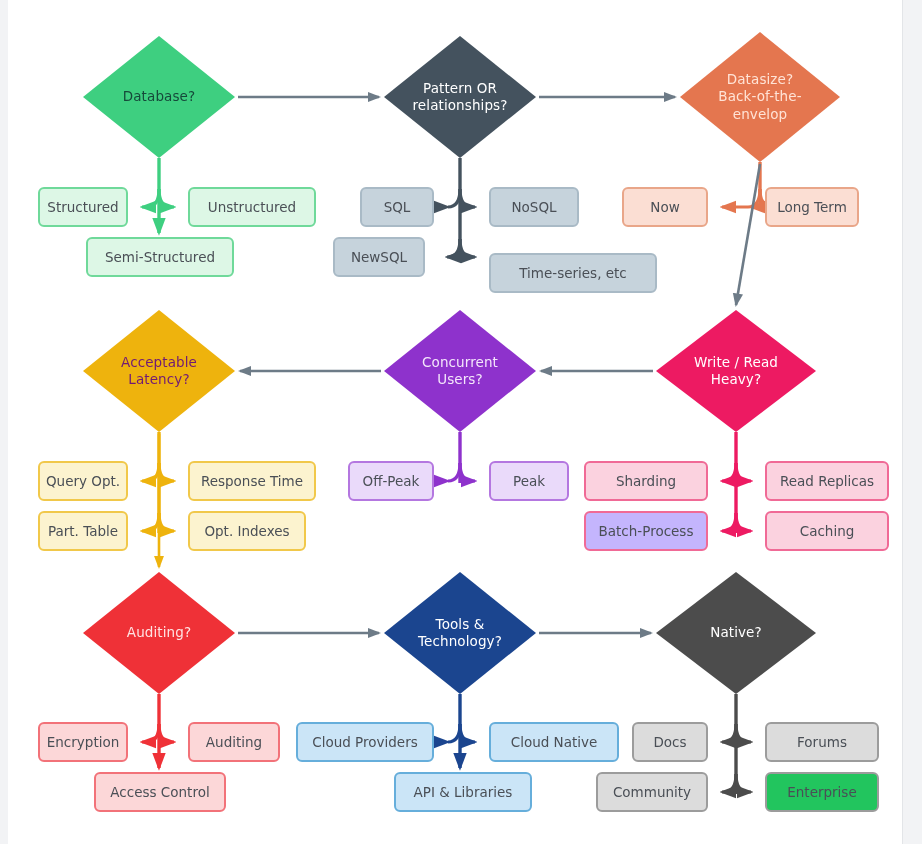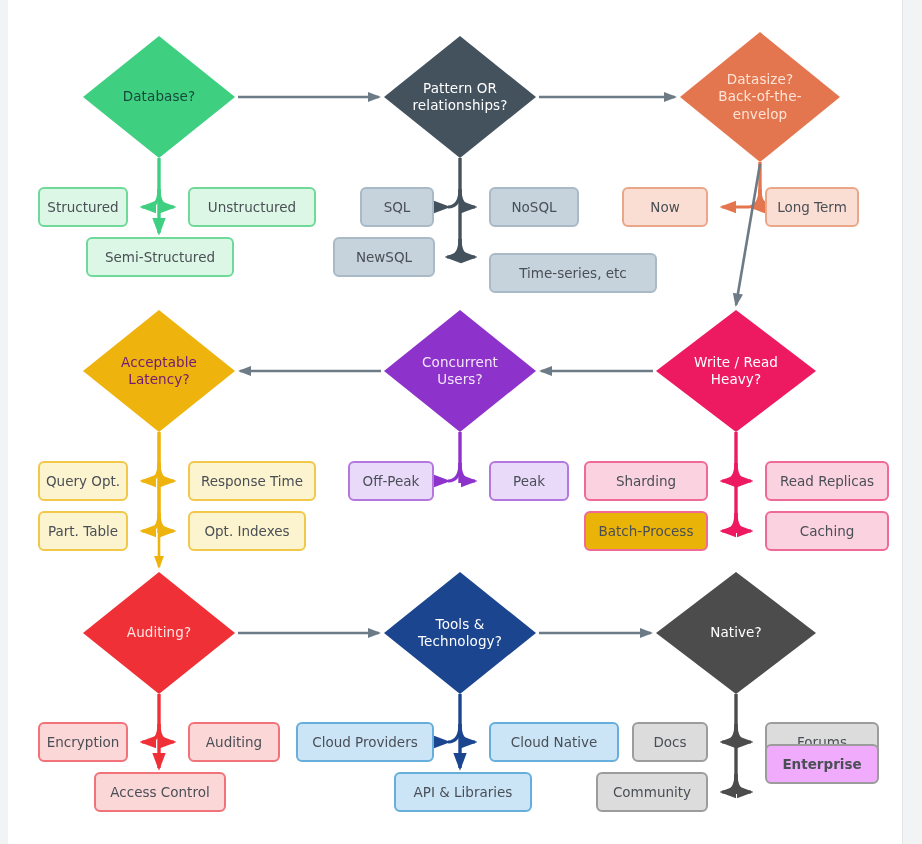--- a/index.html
+++ b/index.html
@@ -204,21 +204,21 @@
       </div>
       <div class="node optbox" style="left: 78px; top: 237px; width: 148px; background: rgb(221, 247, 230); border-color: rgb(111, 217, 154);">
         <span>Semi-Structured</span>
       </div>
       <div class="node optbox" style="left: 352px; top: 187px; width: 74px; background: rgb(198, 211, 220); border-color: rgb(169, 186, 198);">
         <span>SQL</span>
       </div>
       <div class="node optbox" style="left: 481px; top: 187px; width: 90px; background: rgb(198, 211, 220); border-color: rgb(169, 186, 198);">
         <span>NoSQL</span>
       </div>
-      <div class="node optbox" style="left: 325px; top: 237px; width: 102px; background: rgb(198, 211, 220); border-color: rgb(169, 186, 198);">
+      <div class="node optbox" style="left: 325px; top: 237px; width: 92px; background: rgb(198, 211, 220); border-color: rgb(169, 186, 198);">
         <span>NewSQL</span>
       </div>
       <div class="node optbox" style="left: 481px; top: 253px; width: 168px; background: rgb(198, 211, 220); border-color: rgb(169, 186, 198);">
         <span>Time-series, etc</span>
       </div>
       <div class="node optbox" style="left: 614px; top: 187px; width: 86px; background: rgb(251, 222, 211); border-color: rgb(233, 166, 137);">
         <span>Now</span>
       </div>
       <div class="node optbox" style="left: 757px; top: 187px; width: 94px; background: rgb(251, 222, 211); border-color: rgb(233, 166, 137);">
         <span>Long Term</span>
@@ -240,21 +240,21 @@
       </div>
       <div class="node optbox" style="left: 481px; top: 461px; width: 80px; background: rgb(234, 218, 250); border-color: rgb(180, 119, 224);">
         <span>Peak</span>
       </div>
       <div class="node optbox" style="left: 576px; top: 461px; width: 124px; background: rgb(251, 210, 223); border-color: rgb(240, 106, 150);">
         <span>Sharding</span>
       </div>
       <div class="node optbox" style="left: 757px; top: 461px; width: 124px; background: rgb(251, 210, 223); border-color: rgb(240, 106, 150);">
         <span>Read Replicas</span>
       </div>
-      <div class="node optbox" style="left: 576px; top: 511px; width: 124px; background: #eab308; border-color: rgb(240, 106, 150);">
+      <div class="node optbox" style="left: 576px; top: 511px; width: 124px; background: #c4b5fd; border-color: rgb(240, 106, 150);">
         <span>Batch-Process</span>
       </div>
       <div class="node optbox" style="left: 757px; top: 511px; width: 124px; background: rgb(251, 210, 223); border-color: rgb(240, 106, 150);">
         <span>Caching</span>
       </div>
       <div class="node optbox" style="left: 30px; top: 722px; width: 90px; background: rgb(252, 215, 216); border-color: rgb(242, 114, 121);">
         <span>Encryption</span>
       </div>
       <div class="node optbox" style="left: 180px; top: 722px; width: 92px; background: rgb(252, 215, 216); border-color: rgb(242, 114, 121);">
         <span>Auditing</span>
@@ -273,17 +273,17 @@
       </div>
       <div class="node optbox" style="left: 624px; top: 722px; width: 76px; background: rgb(220, 220, 220); border-color: rgb(156, 156, 156);">
         <span>Docs</span>
       </div>
       <div class="node optbox" style="left: 757px; top: 722px; width: 114px; background: rgb(220, 220, 220); border-color: rgb(156, 156, 156);">
         <span>Forums</span>
       </div>
       <div class="node optbox" style="left: 588px; top: 772px; width: 112px; background: rgb(220, 220, 220); border-color: rgb(156, 156, 156);">
         <span>Community</span>
       </div>
-      <div class="node optbox" style="left: 757px; top: 744px; width: 114px; background: #f0abfc; border-color: rgb(156, 156, 156); font-weight: bold;">
+      <div class="node optbox" style="left: 757px; top: 772px; width: 114px; background: #22c55e; border-color: rgb(156, 156, 156);">
         <span>Enterprise</span>
       </div>
     </div>
 </div>
 
 </body></html>

